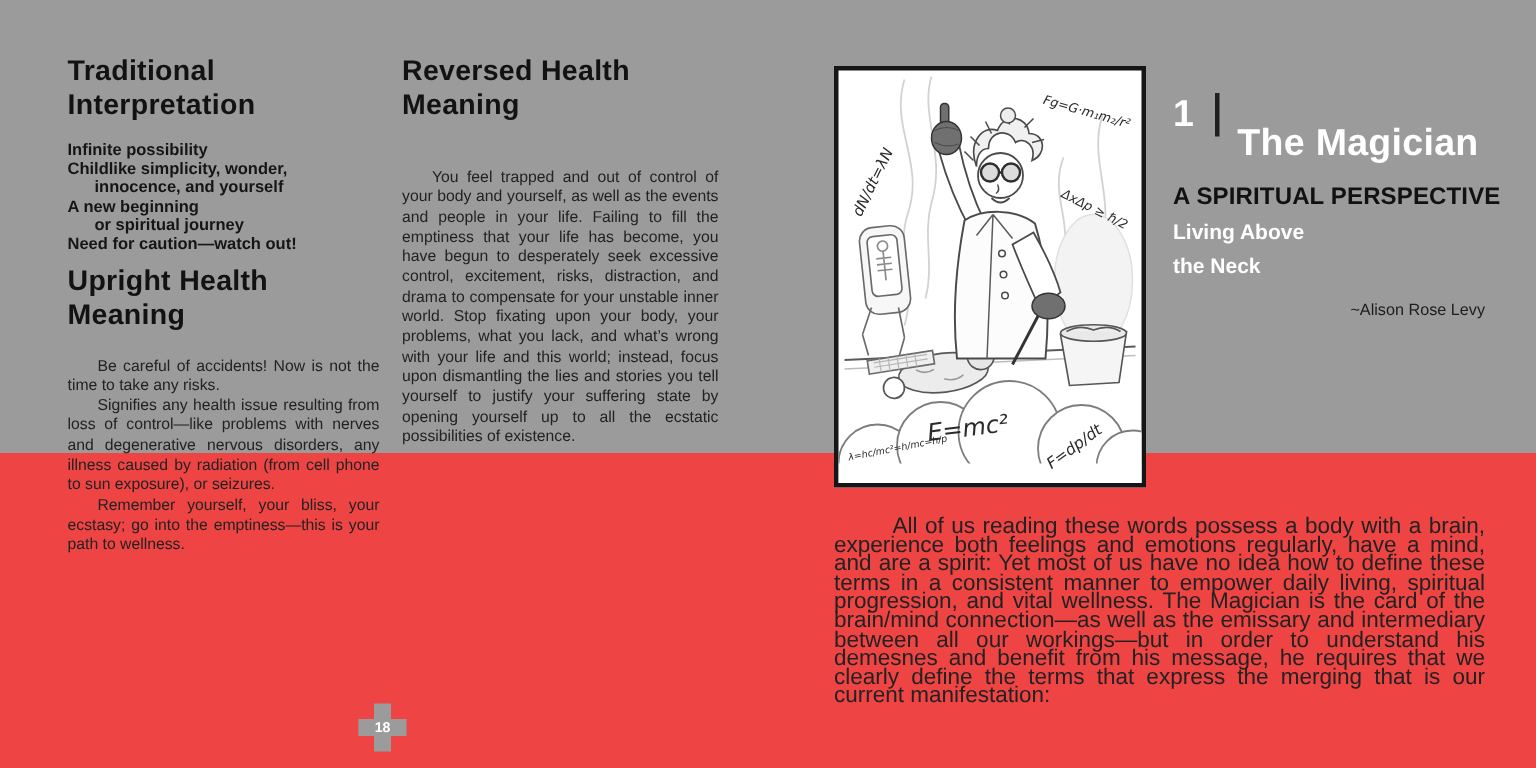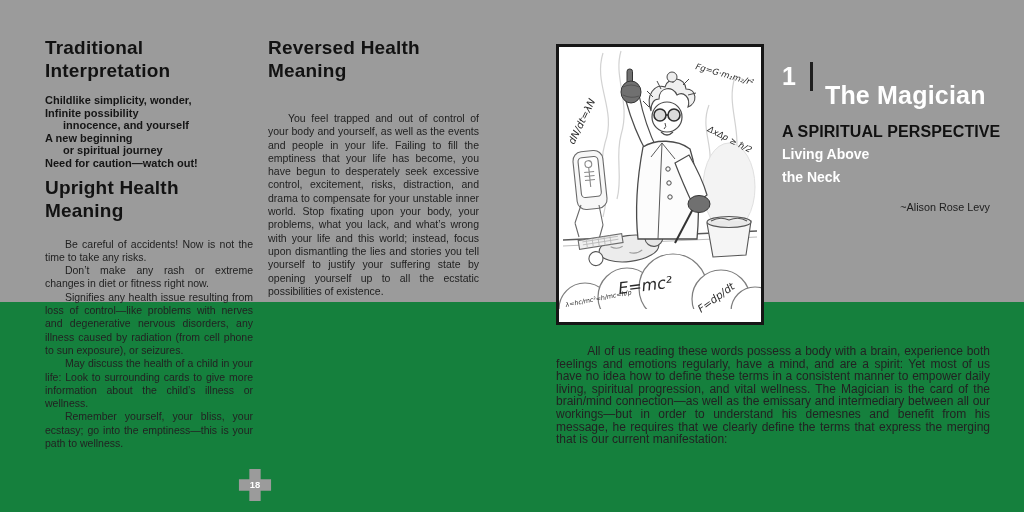--- a/index.html
+++ b/index.html
@@ -1,21 +1,21 @@
 <!DOCTYPE html>
 <html><head>
 <meta charset="utf-8">
 <style>
   * { margin: 0; padding: 0; box-sizing: border-box; }
   html, body { background: #ffffff; }
   #spread {
     position: relative;
     width: 1024px; height: 512px;
     overflow: hidden;
-    background: #15803d;
+    background: #ef4444;
     font-family: "Liberation Sans", sans-serif;
     color: #1c1c1c;
   }
   #gray-band {
     position: absolute; left: 0; top: 0;
     width: 1024px; height: 302px;
     background: #9b9b9b;
   }
   
   .col-left { position: absolute; left: 45px; top: 36px; width: 208px; }
@@ -55,53 +55,51 @@
   .chapter-bar { width: 3px; height: 29px; background: #1f1f1f; margin: 0 12px 0 14px; }
   .chapter-title { font-size: 25px; font-weight: bold; color: #ffffff; letter-spacing: 0.2px; margin-top: 39px; }
   .eyebrow { margin-top: 13px; font-size: 16px; font-weight: bold; color: #111111; letter-spacing: 0.1px; }
   .section-title { margin-top: 2px; font-size: 14px; font-weight: bold; line-height: 23px; color: #ffffff; }
   .section-title span { display: block; }
   .quote-block { margin-top: 12px; font-size: 10.8px; line-height: 13px; color: #1d1d1d; width: 218px; }
   .quote-attr { text-align: right; padding-right: 10px; margin-top: 1px; }
   
   .right-body {
     position: absolute; left: 556px; top: 345px; width: 434px;
-    font-size: 12px; line-height: 12.6px; text-align: justify; color: #222;
+    font-size: 15px; line-height: 12.6px; text-align: justify; color: #222;
   }
   .right-body p { text-indent: 2.6em; }
 </style>
 </head>
 <body>
 
 <div id="spread">
 
   <div id="gray-band"></div>
 
   <div class="col-left">
     <div class="display-heading">
       <span>Traditional</span>
       <span>Interpretation</span>
     </div>
     <div class="bold-list">
+      <div>Infinite possibility</div>
       <div>Childlike simplicity, wonder,</div>
-      <div>Infinite possibility</div>
       <div class="indent">innocence, and yourself</div>
       <div>A new beginning</div>
       <div class="indent">or spiritual journey</div>
       <div>Need for caution—watch out!</div>
     </div>
     <div class="display-heading h2-gap">
       <span>Upright Health</span>
       <span>Meaning</span>
     </div>
     <div class="body-copy">
       <p>Be careful of accidents! Now is not the time to take any risks.</p>
-      <p>Don’t make any rash or extreme changes in diet or fitness right now.</p>
       <p>Signifies any health issue resulting from loss of control—like problems with nerves and degenerative nervous disorders, any illness caused by radiation (from cell phone to sun exposure), or seizures.</p>
-      <p>May discuss the health of a child in your life: Look to surrounding cards to give more information about the child’s illness or wellness.</p>
       <p>Remember yourself, your bliss, your ecstasy; go into the emptiness—this is your path to wellness.</p>
     </div>
   </div>
 
   <div class="col-mid">
     <div class="display-heading">
       <span>Reversed Health</span>
       <span>Meaning</span>
     </div>
     <div class="body-copy">

